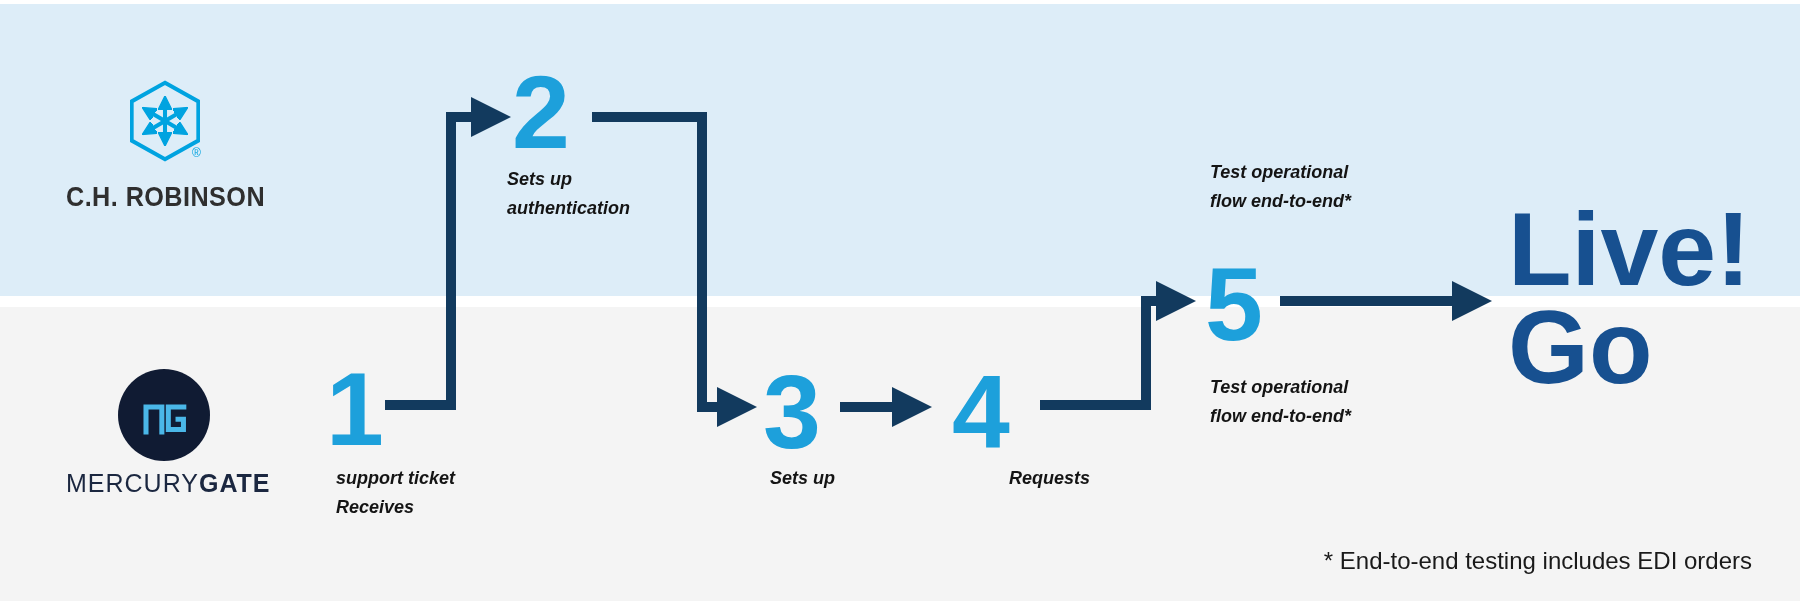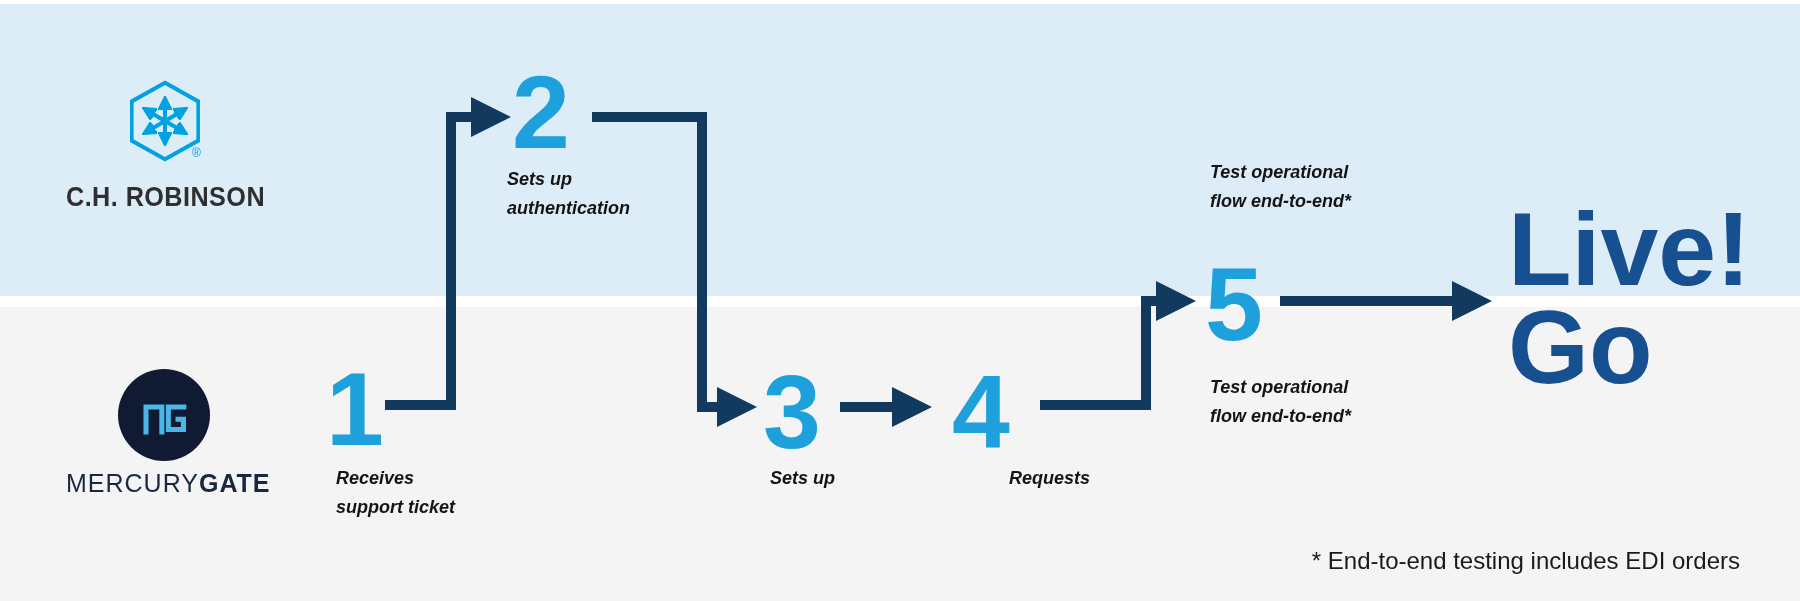--- a/index.html
+++ b/index.html
@@ -28,21 +28,21 @@
   .lbl1{left:336px;top:464px}
   .lbl2{left:507px;top:165px}
   .lbl3{left:770px;top:464px}
   .lbl4{left:1009px;top:464px}
   .lbl5t{left:1210px;top:158px}
   .lbl5b{left:1210px;top:373px}
 
   .golive{position:absolute;left:1508px;top:200px;z-index:3;
           font-size:104px;font-weight:bold;line-height:98px;color:var(--go-live,#175090);}
 
-  .footnote{position:absolute;right:60px;top:547px;z-index:3;font-size:24px;
+  .footnote{position:absolute;right:48px;top:547px;z-index:3;font-size:24px;
             color:#1a1a1a;}
 
   .chr-hex{position:absolute;left:130px;top:80px;z-index:3;}
   .chr-hex path,.chr-hex line{stroke:var(--chr-logo-blue,#00a3e0);}
   .chr-reg{position:absolute;left:192px;top:146px;z-index:3;font-size:12px;
            color:var(--chr-logo-blue,#00a3e0);}
   .chr-word{position:absolute;left:66px;top:181px;z-index:3;font-size:28px;font-weight:bold;
             color:var(--chr-text,#2f2f2f);letter-spacing:.5px;white-space:nowrap;
             transform:scaleX(.9);transform-origin:0 0;}
 
@@ -98,22 +98,22 @@
     <polyline points="1280,301 1458,301" marker-end="url(#ah)"></polyline>
   </svg>
 
   <div class="num num1">1</div>
   <div class="num num2">2</div>
   <div class="num num3">3</div>
   <div class="num num4">4</div>
   <div class="num num5">5</div>
 
   <div class="lbl lbl1">
+    <div>support ticket</div>
     <div>Receives</div>
-    <div>support ticket</div>
   </div>
   <div class="lbl lbl2">
     <div>Sets up</div>
     <div>authentication</div>
   </div>
   <div class="lbl lbl3">
     <div>Sets up</div>
   </div>
   <div class="lbl lbl4">
     <div>Requests</div>

